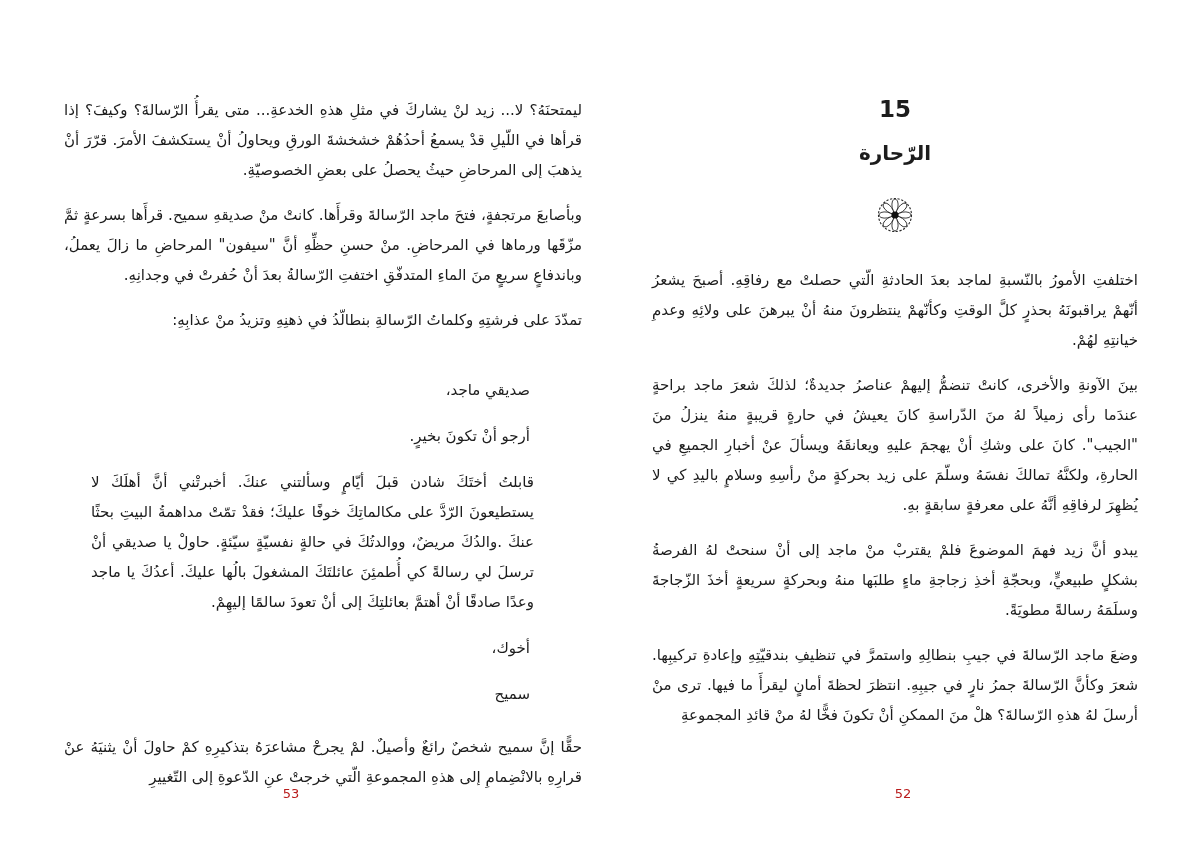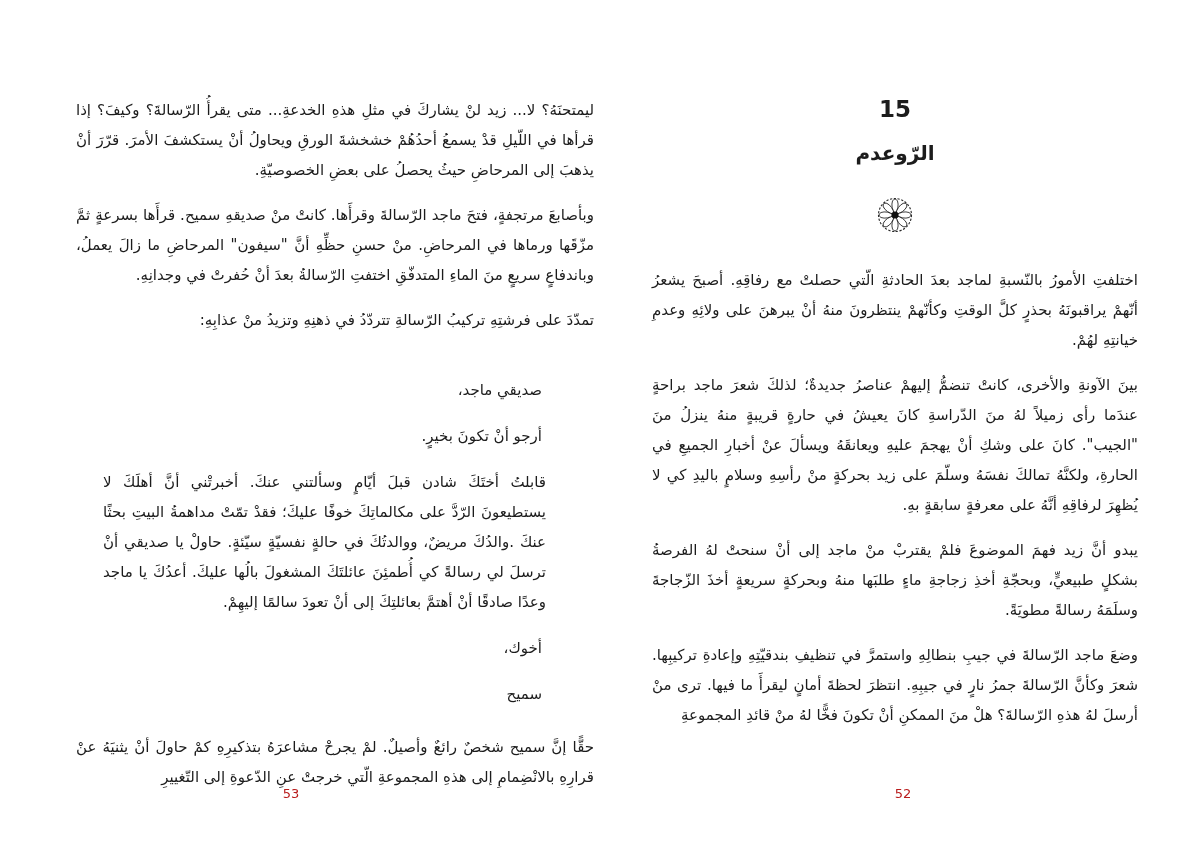--- a/index.html
+++ b/index.html
@@ -13,21 +13,21 @@
     background: #ffffff;
     font-family: "DejaVu Sans", sans-serif;
     color: #1c1c1c;
     overflow: hidden;
   }
   .page {
     position: absolute;
     top: 95px;
     direction: rtl;
   }
-  .page-left  { left: 76px;  width: 518px; }
+  .page-left  { left: 64px;  width: 518px; }
   .page-right { left: 652px; width: 486px; }
 
   .para {
     margin: 0 0 15px 0;
     font-size: 15px;
     line-height: 30px;
     text-align: justify;
     text-align-last: right;
   }
   .chapter-number {
@@ -79,21 +79,21 @@
     color: #b91c1c;
   }
   .page-num-left  { left: 261px; }
   .page-num-right { left: 873px; }
 </style>
 </head>
 <body>
 
 <section class="page page-right">
   <h2 class="chapter-number">15</h2>
-  <h1 class="chapter-title">الرّوعدم</h1>
+  <h1 class="chapter-title">الرّحارة</h1>
 
   <div class="ornament-wrap">
     <svg width="40" height="40" viewBox="0 0 40 40" aria-hidden="true">
       <circle cx="20" cy="20" r="16.5" fill="none" stroke="#2a2a2a" stroke-width="1.1" stroke-dasharray="2.2,1.6"></circle>
       <g fill="#ffffff" stroke="#2a2a2a" stroke-width="0.9">
         <path transform="rotate(0 20 20)" d="M20 19 Q15.5 12 17.5 6 Q20 2 22.5 6 Q24.5 12 20 19 Z"></path>
         <path transform="rotate(45 20 20)" d="M20 19 Q15.5 12 17.5 6 Q20 2 22.5 6 Q24.5 12 20 19 Z"></path>
         <path transform="rotate(90 20 20)" d="M20 19 Q15.5 12 17.5 6 Q20 2 22.5 6 Q24.5 12 20 19 Z"></path>
         <path transform="rotate(135 20 20)" d="M20 19 Q15.5 12 17.5 6 Q20 2 22.5 6 Q24.5 12 20 19 Z"></path>
         <path transform="rotate(180 20 20)" d="M20 19 Q15.5 12 17.5 6 Q20 2 22.5 6 Q24.5 12 20 19 Z"></path>
@@ -107,21 +107,21 @@
 
   <p class="para">اختلفتِ الأمورُ بالنّسبةِ لماجد بعدَ الحادثةِ الّتي حصلتْ مع رفاقِهِ. أصبحَ يشعرُ أنّهمْ يراقبونَهُ بحذرٍ كلَّ الوقتِ وكأنّهمْ ينتظرونَ منهُ أنْ يبرهنَ على ولائِهِ وعدمِ خيانتِهِ لهُمْ.</p>
   <p class="para">بينَ الآونةِ والأخرى، كانتْ تنضمُّ إليهمْ عناصرُ جديدةٌ؛ لذلكَ شعرَ ماجد براحةٍ عندَما رأى زميلاً لهُ منَ الدّراسةِ كانَ يعيشُ في حارةٍ قريبةٍ منهُ ينزلُ منَ "الجيب". كانَ على وشكِ أنْ يهجمَ عليهِ ويعانقَهُ ويسألَ عنْ أخبارِ الجميعِ في الحارةِ، ولكنَّهُ تمالكَ نفسَهُ وسلّمَ على زيد بحركةٍ منْ رأسِهِ وسلامٍ باليدِ كي لا يُظهِرَ لرفاقِهِ أنَّهُ على معرفةٍ سابقةٍ بهِ.</p>
   <p class="para">يبدو أنَّ زيد فهمَ الموضوعَ فلمْ يقتربْ منْ ماجد إلى أنْ سنحتْ لهُ الفرصةُ بشكلٍ طبيعيٍّ، وبحجّةِ أخذِ زجاجةِ ماءٍ طلبَها منهُ وبحركةٍ سريعةٍ أخذَ الزّجاجةَ وسلَمَهُ رسالةً مطويَةً.</p>
   <p class="para">وضعَ ماجد الرّسالةَ في جيبِ بنطالِهِ واستمرَّ في تنظيفِ بندقيّتِهِ وإعادةِ تركيبِها. شعرَ وكأنَّ الرّسالةَ جمرُ نارٍ في جيبِهِ. انتظرَ لحظةَ أمانٍ ليقرأَ ما فيها. ترى منْ أرسلَ لهُ هذهِ الرّسالةَ؟ هلْ منَ الممكنِ أنْ تكونَ فخًّا لهُ منْ قائدِ المجموعةِ</p>
 </section>
 
 <section class="page page-left">
   <p class="para">ليمتحنَهُ؟ لا... زيد لنْ يشاركَ في مثلِ هذهِ الخدعةِ... متى يقرأُ الرّسالةَ؟ وكيفَ؟ إذا قرأها في اللّيلِ قدْ يسمعُ أحدُهُمْ خشخشةَ الورقِ ويحاولُ أنْ يستكشفَ الأمرَ. قرّرَ أنْ يذهبَ إلى المرحاضِ حيثُ يحصلُ على بعضِ الخصوصيّةِ.</p>
   <p class="para">وبأصابعَ مرتجفةٍ، فتحَ ماجد الرّسالةَ وقرأَها. كانتْ منْ صديقهِ سميح. قرأَها بسرعةٍ ثمَّ مزّقَها ورماها في المرحاضِ. منْ حسنِ حظِّهِ أنَّ "سيفون" المرحاضِ ما زالَ يعملُ، وباندفاعٍ سريعٍ منَ الماءِ المتدفّقِ اختفتِ الرّسالةُ بعدَ أنْ حُفرتْ في وجدانِهِ.</p>
-  <p class="para">تمدّدَ على فرشتِهِ تركيبُ الرّسالةِ تتردّدُ في ذهنِهِ وتزيدُ منْ عذابِهِ:</p>
+  <p class="para">تمدّدَ على فرشتِهِ وكلماتُ الرّسالةِ بنطالّدُ في ذهنِهِ وتزيدُ منْ عذابِهِ:</p>
 
   <div class="letter-block">
     <p class="letter-line">صديقي ماجد،</p>
     <p class="letter-line">أرجو أنْ تكونَ بخيرٍ.</p>
     <p class="letter-body">قابلتُ أختَكَ شادن قبلَ أيّامٍ وسألتني عنكَ. أخبرتْني أنَّ أهلَكَ لا يستطيعونَ الرّدَّ على مكالماتِكَ خوفًا عليكَ؛ فقدْ تمّتْ مداهمةُ البيتِ بحثًا عنكَ .والدُكَ مريضٌ، ووالدتُكَ في حالةٍ نفسيّةٍ سيّئةٍ. حاولْ يا صديقي أنْ ترسلَ لي رسالةً كي أُطمئِنَ عائلتَكَ المشغولَ بالُها عليكَ. أعدُكَ يا ماجد وعدًا صادقًا أنْ أهتمَّ بعائلتِكَ إلى أنْ تعودَ سالمًا إليهِمْ.</p>
     <p class="letter-line">أخوك،</p>
     <p class="letter-line">سميح</p>
   </div>
 
   <p class="para closing-para">حقًّا إنَّ سميح شخصٌ رائعٌ وأصيلٌ. لمْ يجرحْ مشاعرَهُ بتذكيرِهِ كمْ حاولَ أنْ يثنيَهُ عنْ قرارِهِ بالانْضِمامِ إلى هذهِ المجموعةِ الّتي خرجتْ عنِ الدّعوةِ إلى التّغييرِ</p>

